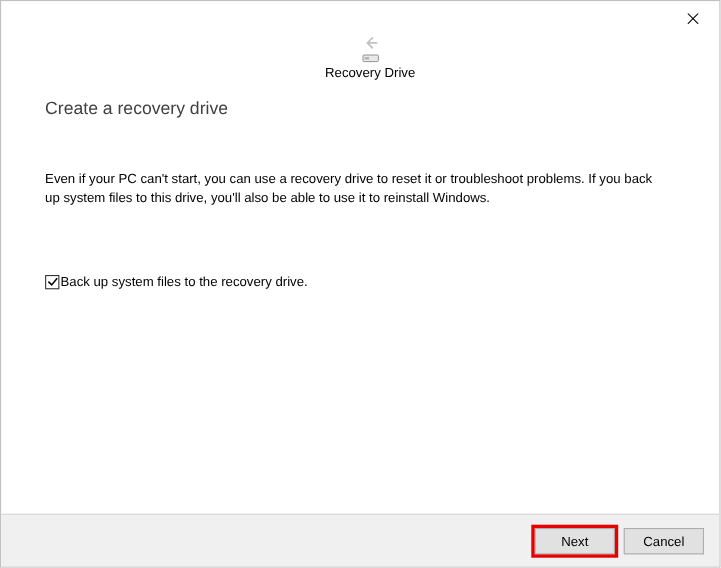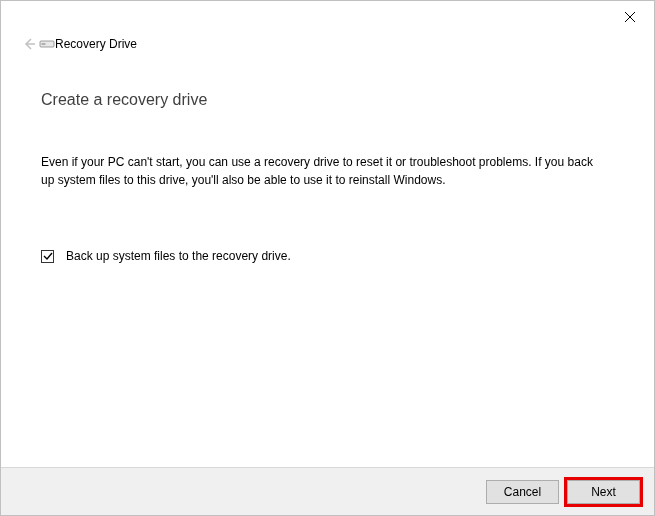--- a/index.html
+++ b/index.html
@@ -33,20 +33,21 @@
       justify-content: center;
       cursor: pointer;
     }
     .close-btn svg { width: 10px; height: 10px; }
     .header-row {
       display: flex;
       align-items: center;
       padding-left: 18px;
       gap: 0;
       height: 26px;
+      flex-direction: column;
     }
     .back-arrow {
       width: 20px;
       height: 20px;
       display: flex;
       align-items: center;
       justify-content: center;
       color: #b9b9b9;
     }
     .back-arrow svg { width: 16px; height: 16px; }
@@ -74,21 +75,21 @@
     .description {
       color: #000;
       font-size: 12px;
       line-height: 1.5;
       margin-bottom: 60px;
       max-width: 560px;
     }
     .checkbox-row {
       display: flex;
       align-items: center;
-      gap: 12px;
+      gap: 1px;
       margin-bottom: 10px;
     }
     .checkbox {
       width: 13px;
       height: 13px;
       border: 1px solid #333;
       display: inline-flex;
       align-items: center;
       justify-content: center;
       background: #fff;
@@ -168,15 +169,15 @@
     <span class="checkbox">
       <svg viewBox="0 0 10 10">
         <path d="M1 5 L4 8 L9 2" stroke="#000" stroke-width="1.4" fill="none"></path>
       </svg>
     </span>
     <span class="checkbox-label">Back up system files to the recovery drive.</span>
   </div>
 </div>
 
 <div class="footer">
+  <button class="btn highlight">Next</button>
   <button class="btn">Cancel</button>
-  <button class="btn highlight">Next</button>
 </div>
 
 </body></html>

